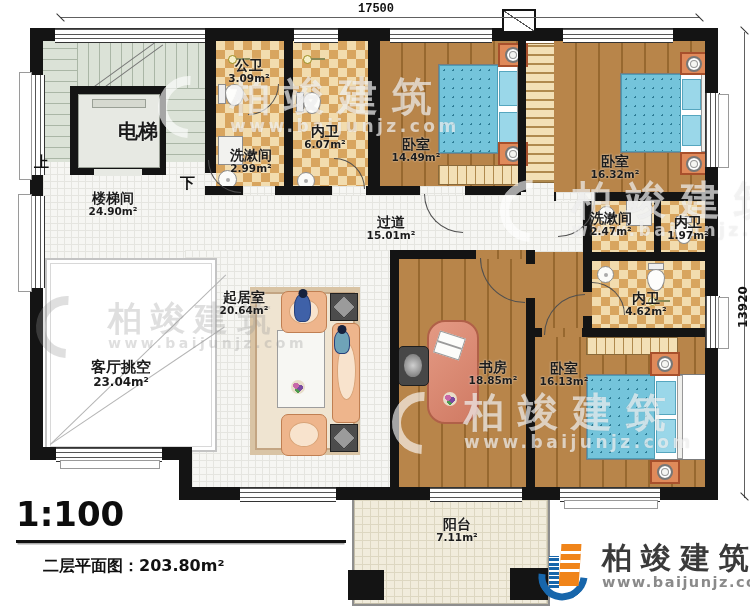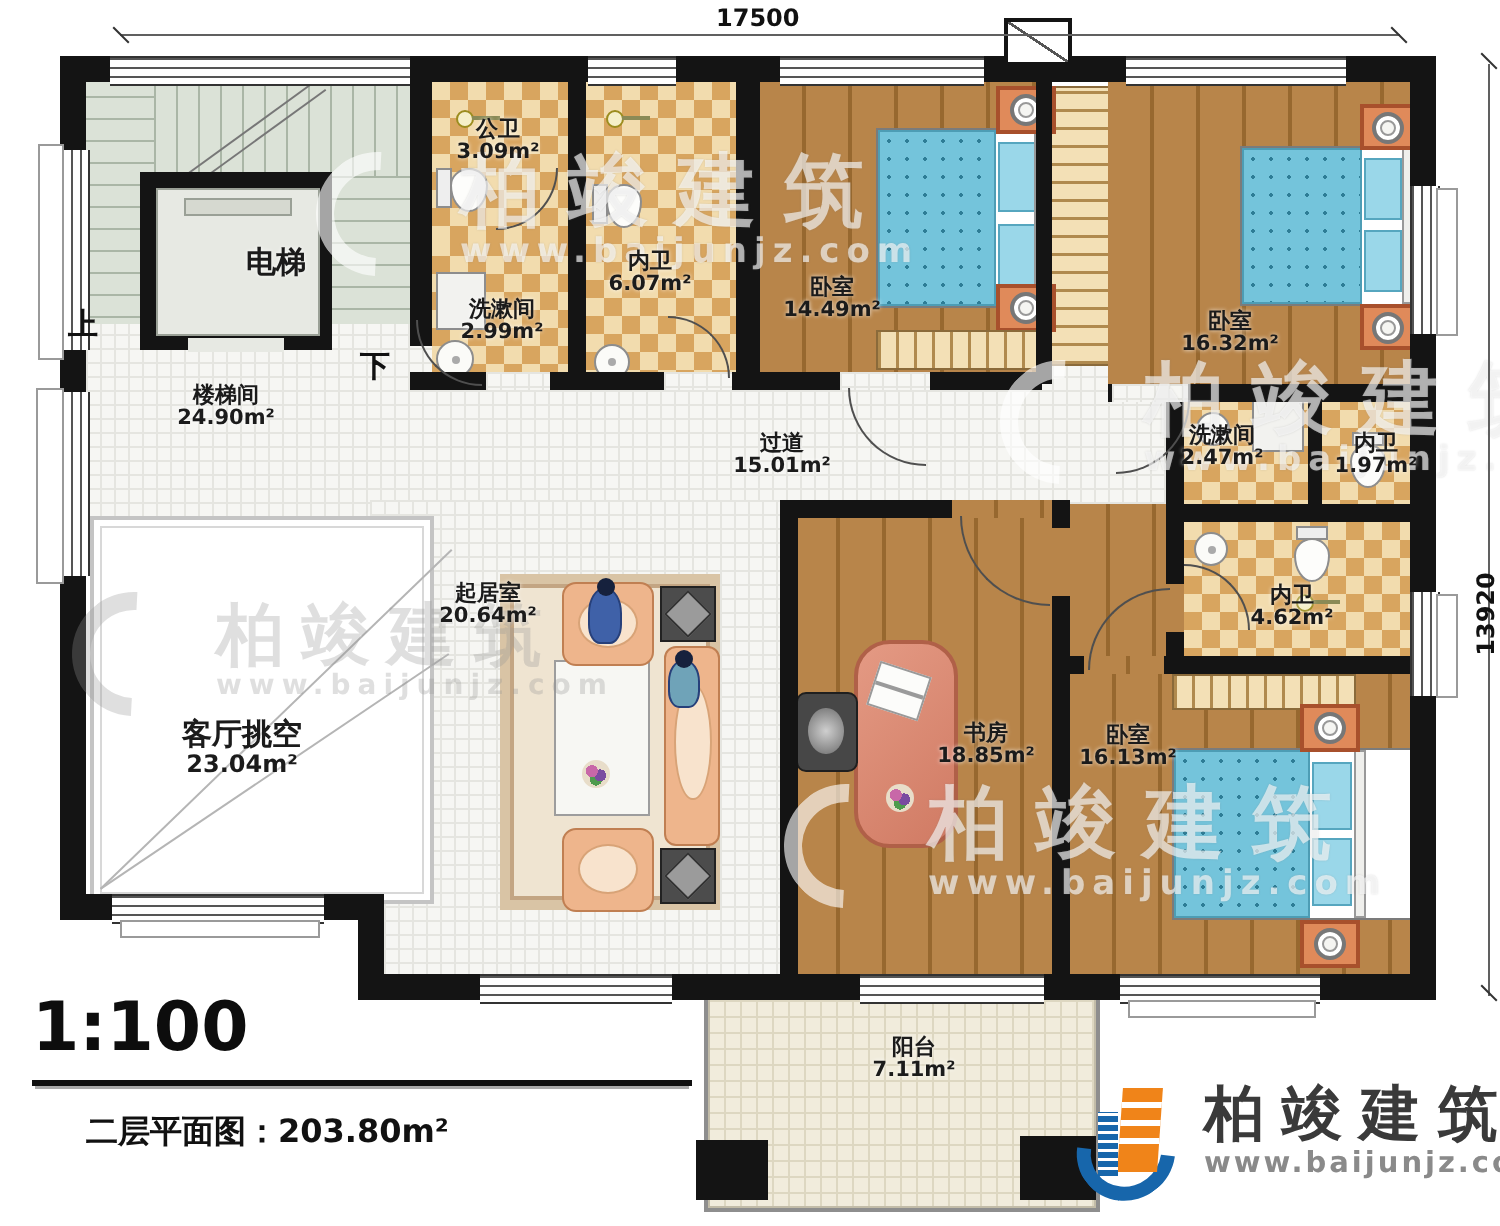--- a/index.html
+++ b/index.html
@@ -30,21 +30,21 @@
   .cream{position:absolute;background-color:#f1ecdc;
         background-image:linear-gradient(#ddd7c1 1px,transparent 1px),linear-gradient(90deg,#ddd7c1 1px,transparent 1px);
         background-size:8px 8px;border:2px solid #8e8e8e;box-shadow:inset 0 0 0 1px #c2bca8;}
   .hatch{position:absolute;background-color:#f3e0b6;border:1px solid #8a6a3a;
         background-image:repeating-linear-gradient(90deg,#b08a4e 0 1.5px,transparent 1.5px 9px);}
   .void{position:absolute;background:#fff;border:2px solid #c4c4c4;box-shadow:inset 0 0 0 3px #fff,inset 0 0 0 4px #d8d8d8;}
   .vline{position:absolute;height:1px;background:#b5b5b5;transform-origin:0 0;}
   
   .room-label{position:absolute;transform:translate(-50%,-50%);text-align:center;color:#1b1b1b;
         line-height:1.1;white-space:nowrap;text-shadow:0 0 2px rgba(255,255,255,.85);}
-  .rname{font-size:11px;font-weight:bold;display:block;}
+  .rname{font-size:14px;font-weight:bold;display:block;}
   .rarea{font-size:10.5px;font-weight:bold;display:block;}
   .updown{position:absolute;font-size:15px;font-weight:bold;color:#111;}
   
   .door{position:absolute;border:1.5px solid #4f4f4f;}
   .d-tl{border-right:none;border-bottom:none;border-radius:100% 0 0 0;}
   .d-tr{border-left:none;border-bottom:none;border-radius:0 100% 0 0;}
   .d-bl{border-right:none;border-top:none;border-radius:0 0 0 100%;}
   .d-br{border-left:none;border-top:none;border-radius:0 0 100% 0;}
   
   .bed{position:absolute;background:#fff;border:1px solid #7b7b7b;}
@@ -314,21 +314,21 @@
         <span class="wm-brand">柏竣建筑</span>
           <span class="wm-url">www.baijunjz.com</span>
       </span>
   </div>
 
   <div class="room-label" style="left:113px;top:204px;">
     <span class="rname">楼梯间</span>
     <span class="rarea">24.90m²</span>
     </div>
   <div class="room-label" style="left:118px;top:131px;">
-    <span class="rname" style="font-size:15px;padding-left:40px;">电梯</span>
+    <span class="rname" style="font-size:20px;padding-left:40px;">电梯</span>
     </div>
   <div class="room-label" style="left:249px;top:71px;">
     <span class="rname">公卫</span>
     <span class="rarea">3.09m²</span>
     </div>
   <div class="room-label" style="left:251px;top:161px;">
     <span class="rname">洗漱间</span>
     <span class="rarea">2.99m²</span>
     </div>
   <div class="room-label" style="left:325px;top:137px;">
@@ -379,21 +379,21 @@
     <span class="rname">阳台</span>
     <span class="rarea">7.11m²</span>
     </div>
 
   <div class="updown" style="left:34px;top:153px;">上</div>
   <div class="updown" style="left:180px;top:174px;">下</div>
 
   <div class="dimline" style="left:60px;top:17px;width:640px;height:1px;"></div>
   <div class="dimtick" style="left:55px;top:17px;"></div>
   <div class="dimtick" style="left:694px;top:17px;"></div>
-  <div class="dimtext" style="left:358px;top:2px;">17500</div>
+  <div class="dimtext" style="left:358px;top:2px;font-family:Liberation Mono, monospace;">17500</div>
   <div class="dimline" style="left:744px;top:32px;width:1px;height:466px;"></div>
   <div class="dimtick" style="left:739px;top:30px;"></div>
   <div class="dimtick" style="left:739px;top:496px;"></div>
   <div class="dimtext" style="left:722px;top:300px;transform:rotate(-90deg);transform-origin:center;">13920</div>
 
   <div class="tb-title">
     <span class="tb-scale">1:100</span>
   </div>
   <div class="tb-line" style="left:43px;top:556px;">
     <span>二层平面图：</span><span>203.80m²</span>

